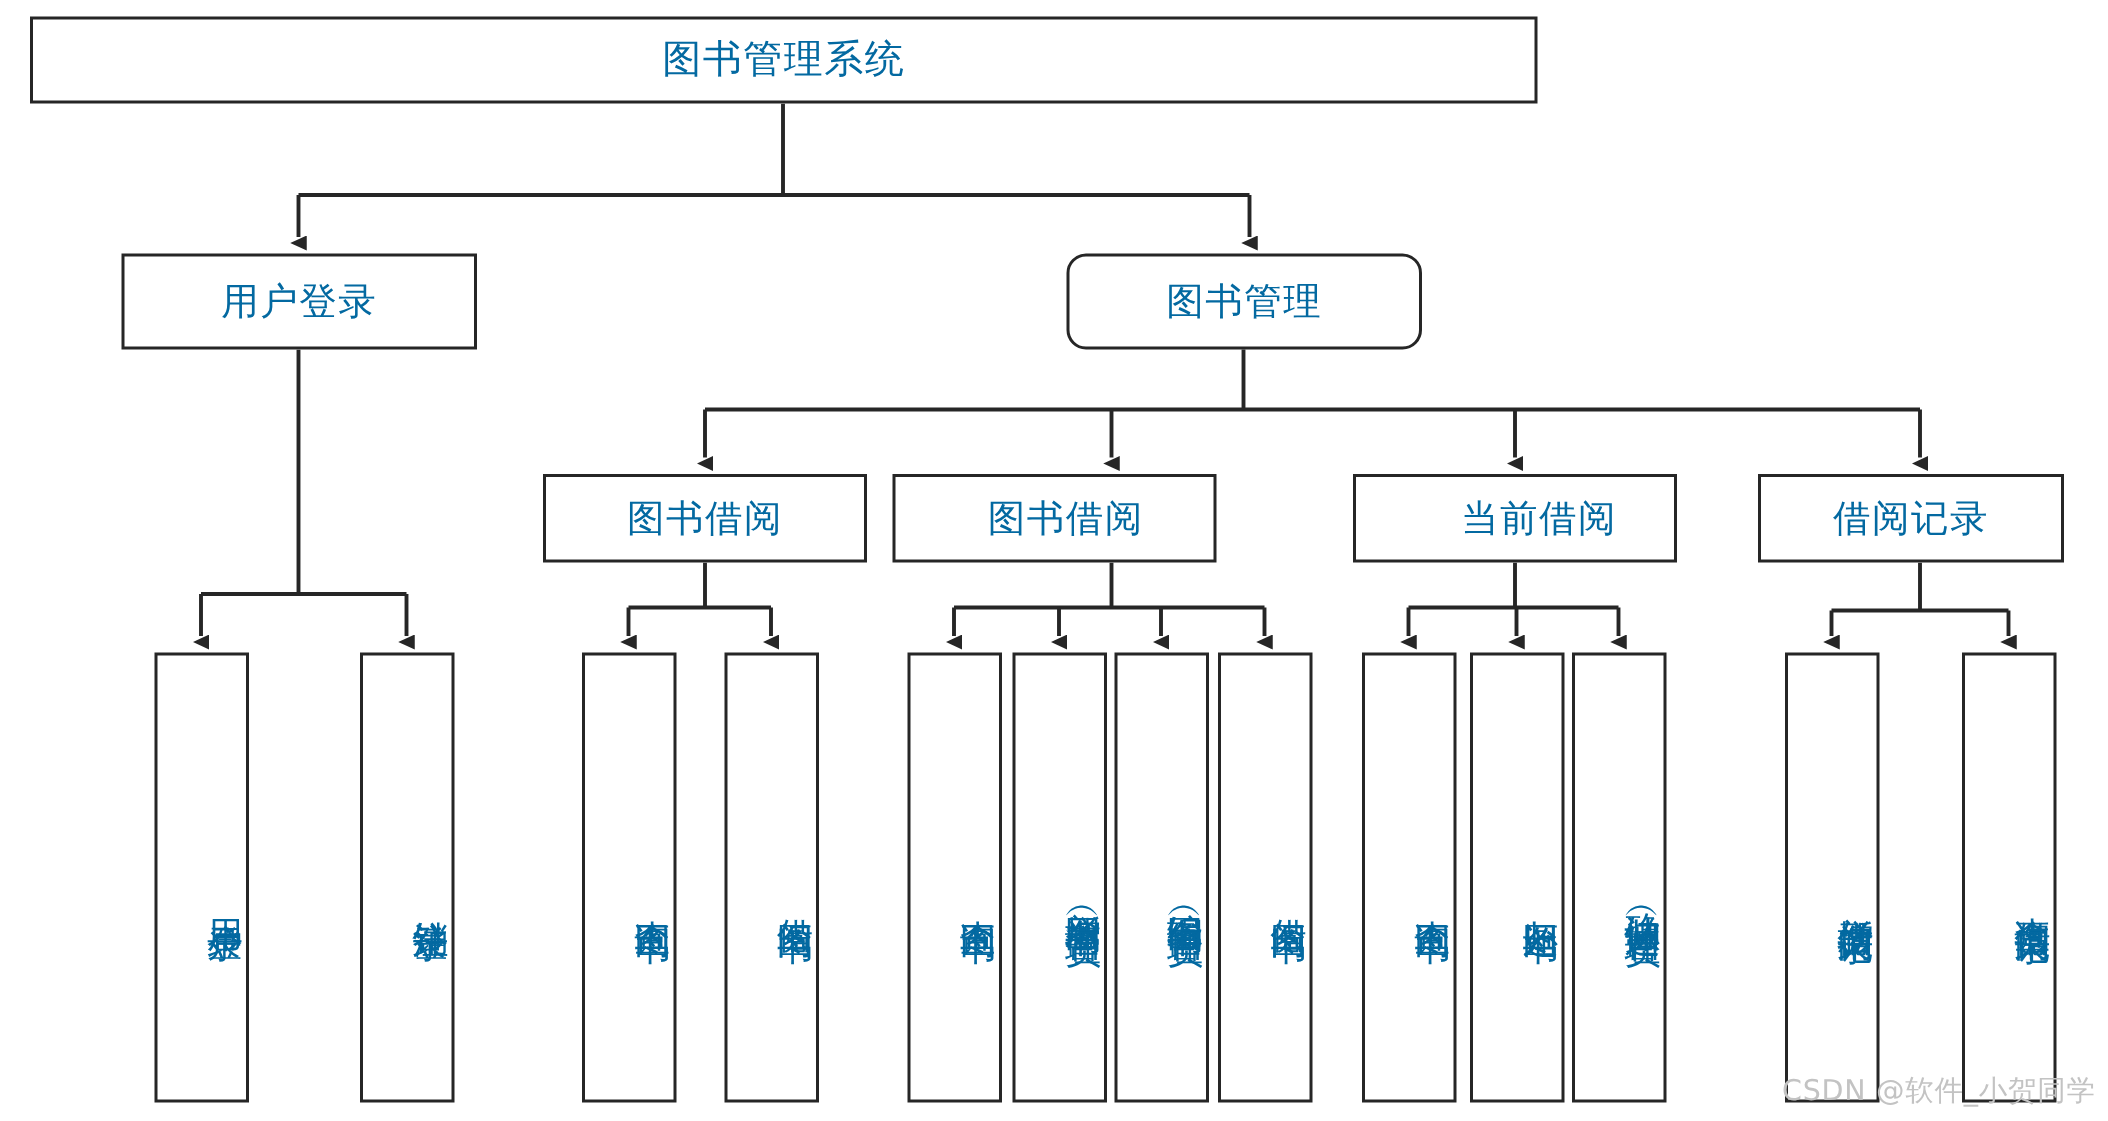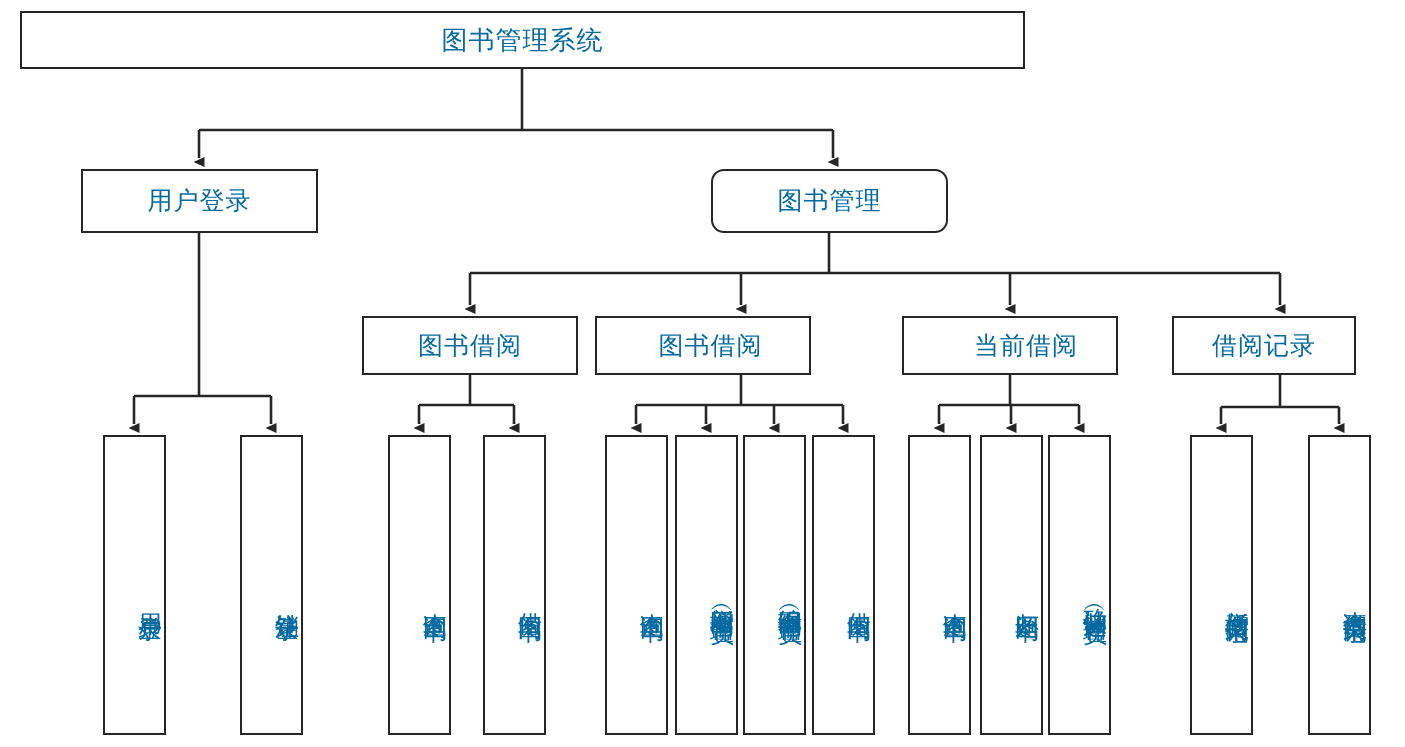--- a/index.html
+++ b/index.html
@@ -134,21 +134,21 @@
   <div class="node horizontal" style="left:81px; top:169px; width:237px; height:64px;">用户登录</div>
 
   <div class="node horizontal" style="left:711px; top:169px; width:237px; height:64px;border-radius:13px;">图书管理</div>
 
   <div class="node horizontal" style="left:362px; top:316px; width:216px; height:59px;">图书借阅</div>
 
   <div class="node horizontal" style="left:595px; top:316px; width:216px; height:59px;padding-left:15px;">图书借阅</div>
 
   <div class="node horizontal" style="left:902px; top:316px; width:216px; height:59px;padding-left:32px;">当前借阅</div>
 
-  <div class="node horizontal" style="left:1172px; top:316px; width:184px; height:59px;">借阅记录</div>
+  <div class="node horizontal" style="left:1172px; top:316px; width:204px; height:59px;">借阅记录</div>
 
   <div class="node vertical" style="left:103px; top:435px; width:63px; height:300px;">用户登录</div>
 
   <div class="node vertical" style="left:240px; top:435px; width:63px; height:300px;">注销登录</div>
 
   <div class="node vertical" style="left:388px; top:435px; width:63px; height:300px;">查询图书</div>
 
   <div class="node vertical" style="left:483px; top:435px; width:63px; height:300px;">借阅图书</div>
 
   <div class="node vertical" style="left:605px; top:435px; width:63px; height:300px;">查询图书</div>
@@ -162,14 +162,15 @@
   <div class="node vertical" style="left:908px; top:435px; width:63px; height:300px;">查询图书</div>
 
   <div class="node vertical" style="left:980px; top:435px; width:63px; height:300px;">归还图书</div>
 
   <div class="node vertical" style="left:1048px; top:435px; width:63px; height:300px;">确认归还（管理员）</div>
 
   <div class="node vertical" style="left:1190px; top:435px; width:63px; height:300px;">新增借阅记录</div>
 
   <div class="node vertical" style="left:1308px; top:435px; width:63px; height:300px;">查询借阅记录</div>
 
+  <div class="watermark" style="left:1188px; top:714px;">CSDN @软件_小贺同学</div>
 
 </div>
 
 </body></html>

